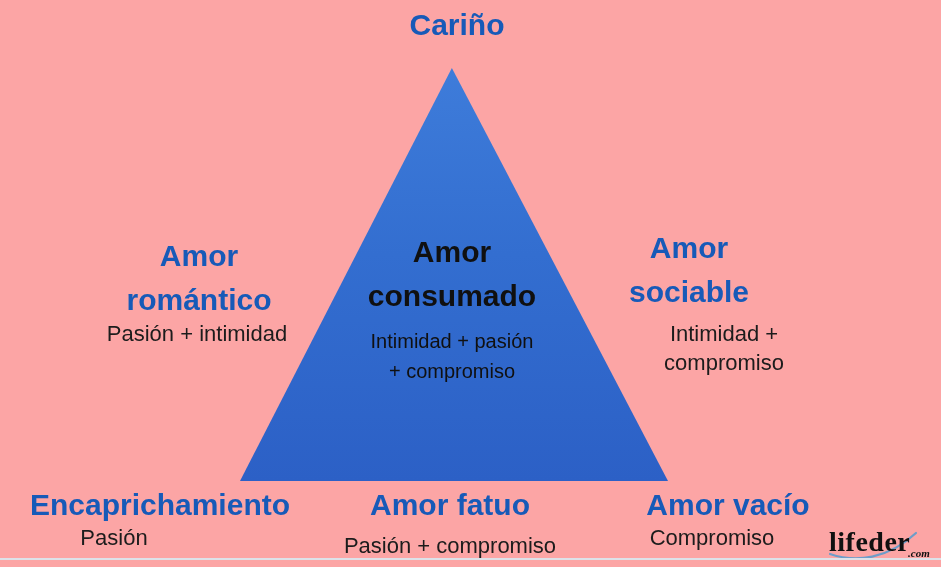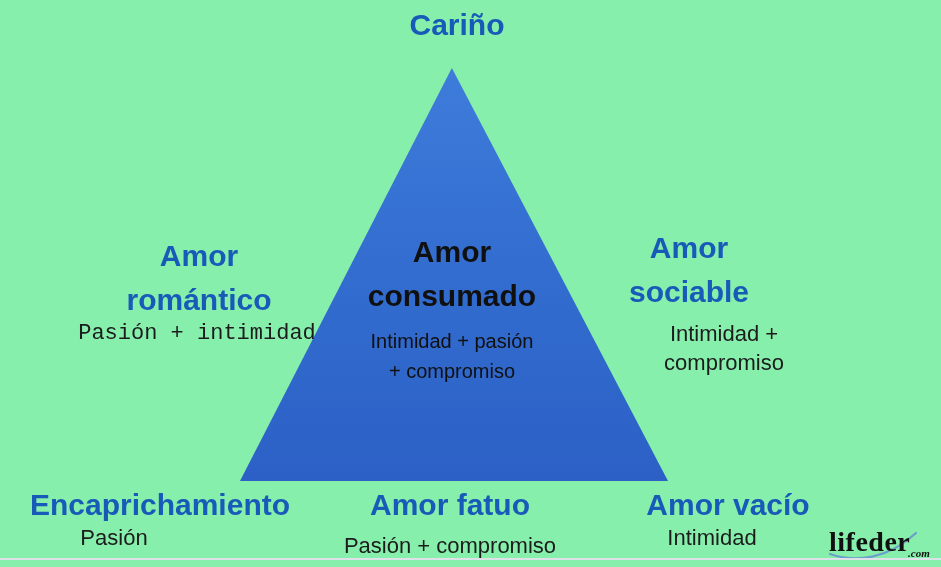--- a/index.html
+++ b/index.html
@@ -1,17 +1,17 @@
 <!DOCTYPE html>
 <html><head>
 <meta charset="utf-8">
 <style>
   html,body { margin:0; padding:0; background:#ffffff; }
   .stage {
-    position:relative; width:941px; height:567px; background:#86efac;
+    position:relative; width:941px; height:567px; background:#fca5a5;
     font-family:"Liberation Sans", sans-serif; overflow:hidden;
   }
   .baseline-rule {
     position:absolute; left:0; top:558px; width:941px; height:2px;
     background:#dde2e9;
   }
   .triangle {
     position:absolute; left:240px; top:68px; width:428px; height:413px;
     background:linear-gradient(180deg, #3e7cda 0%, #336ed0 45%, #2c60c6 100%);
     clip-path:polygon(49.5% 0%, 0% 100%, 100% 100%);
@@ -24,21 +24,21 @@
   .s {
     position:absolute; transform:translateX(-50%); text-align:center;
     white-space:pre-line; font-size:22px; line-height:1.3; color:#1c1c1c;
   }
   .t.dark { color:#101010; }
   .s.bold-dark { font-weight:400; font-size:20px; line-height:1.5; color:#101010; }
 
   .pos-top-title      { left:457px; top:3px; }
   .pos-top-sub        { left:457px; top:40px; }
   .pos-left-title     { left:199px; top:234px; }
-  .pos-left-sub       { left:197px; top:320px;font-family:Liberation Mono, monospace; }
+  .pos-left-sub       { left:197px; top:320px; }
   .pos-center-title   { left:452px; top:230px; }
   .pos-center-sub     { left:452px; top:326px; }
   .pos-right-title    { left:689px; top:226px; }
   .pos-right-sub      { left:724px; top:320px; }
   .pos-bl-title       { left:160px; top:483px; }
   .pos-bl-sub         { left:114px; top:524px; }
   .pos-bc-title       { left:450px; top:483px; }
   .pos-bc-sub         { left:450px; top:524px;margin-top:8px; }
   .pos-br-title       { left:728px; top:483px; }
   .pos-br-sub         { left:712px; top:524px; }
@@ -73,21 +73,21 @@
 sociable</div>
   <div class="s pos-right-sub">Intimidad + compromiso</div>
 
   <div class="t pos-bl-title">Encaprichamiento</div>
   <div class="s pos-bl-sub">Pasión</div>
 
   <div class="t pos-bc-title">Amor fatuo</div>
   <div class="s pos-bc-sub">Pasión + compromiso</div>
 
   <div class="t pos-br-title">Amor vacío</div>
-  <div class="s pos-br-sub">Intimidad</div>
+  <div class="s pos-br-sub">Compromiso</div>
 
   <div class="logo">
     <svg class="logo-swoosh" width="104" height="38" viewBox="0 0 104 38">
       <path d="M4 28 C 30 37, 62 33, 90 7" fill="none" stroke="#6d9dc9" stroke-width="2.2" stroke-linecap="round"></path>
     </svg>
     <span class="logo-word">lifeder</span>
     <span class="logo-tld">.com</span>
   </div>
 
   <div class="baseline-rule"></div>

